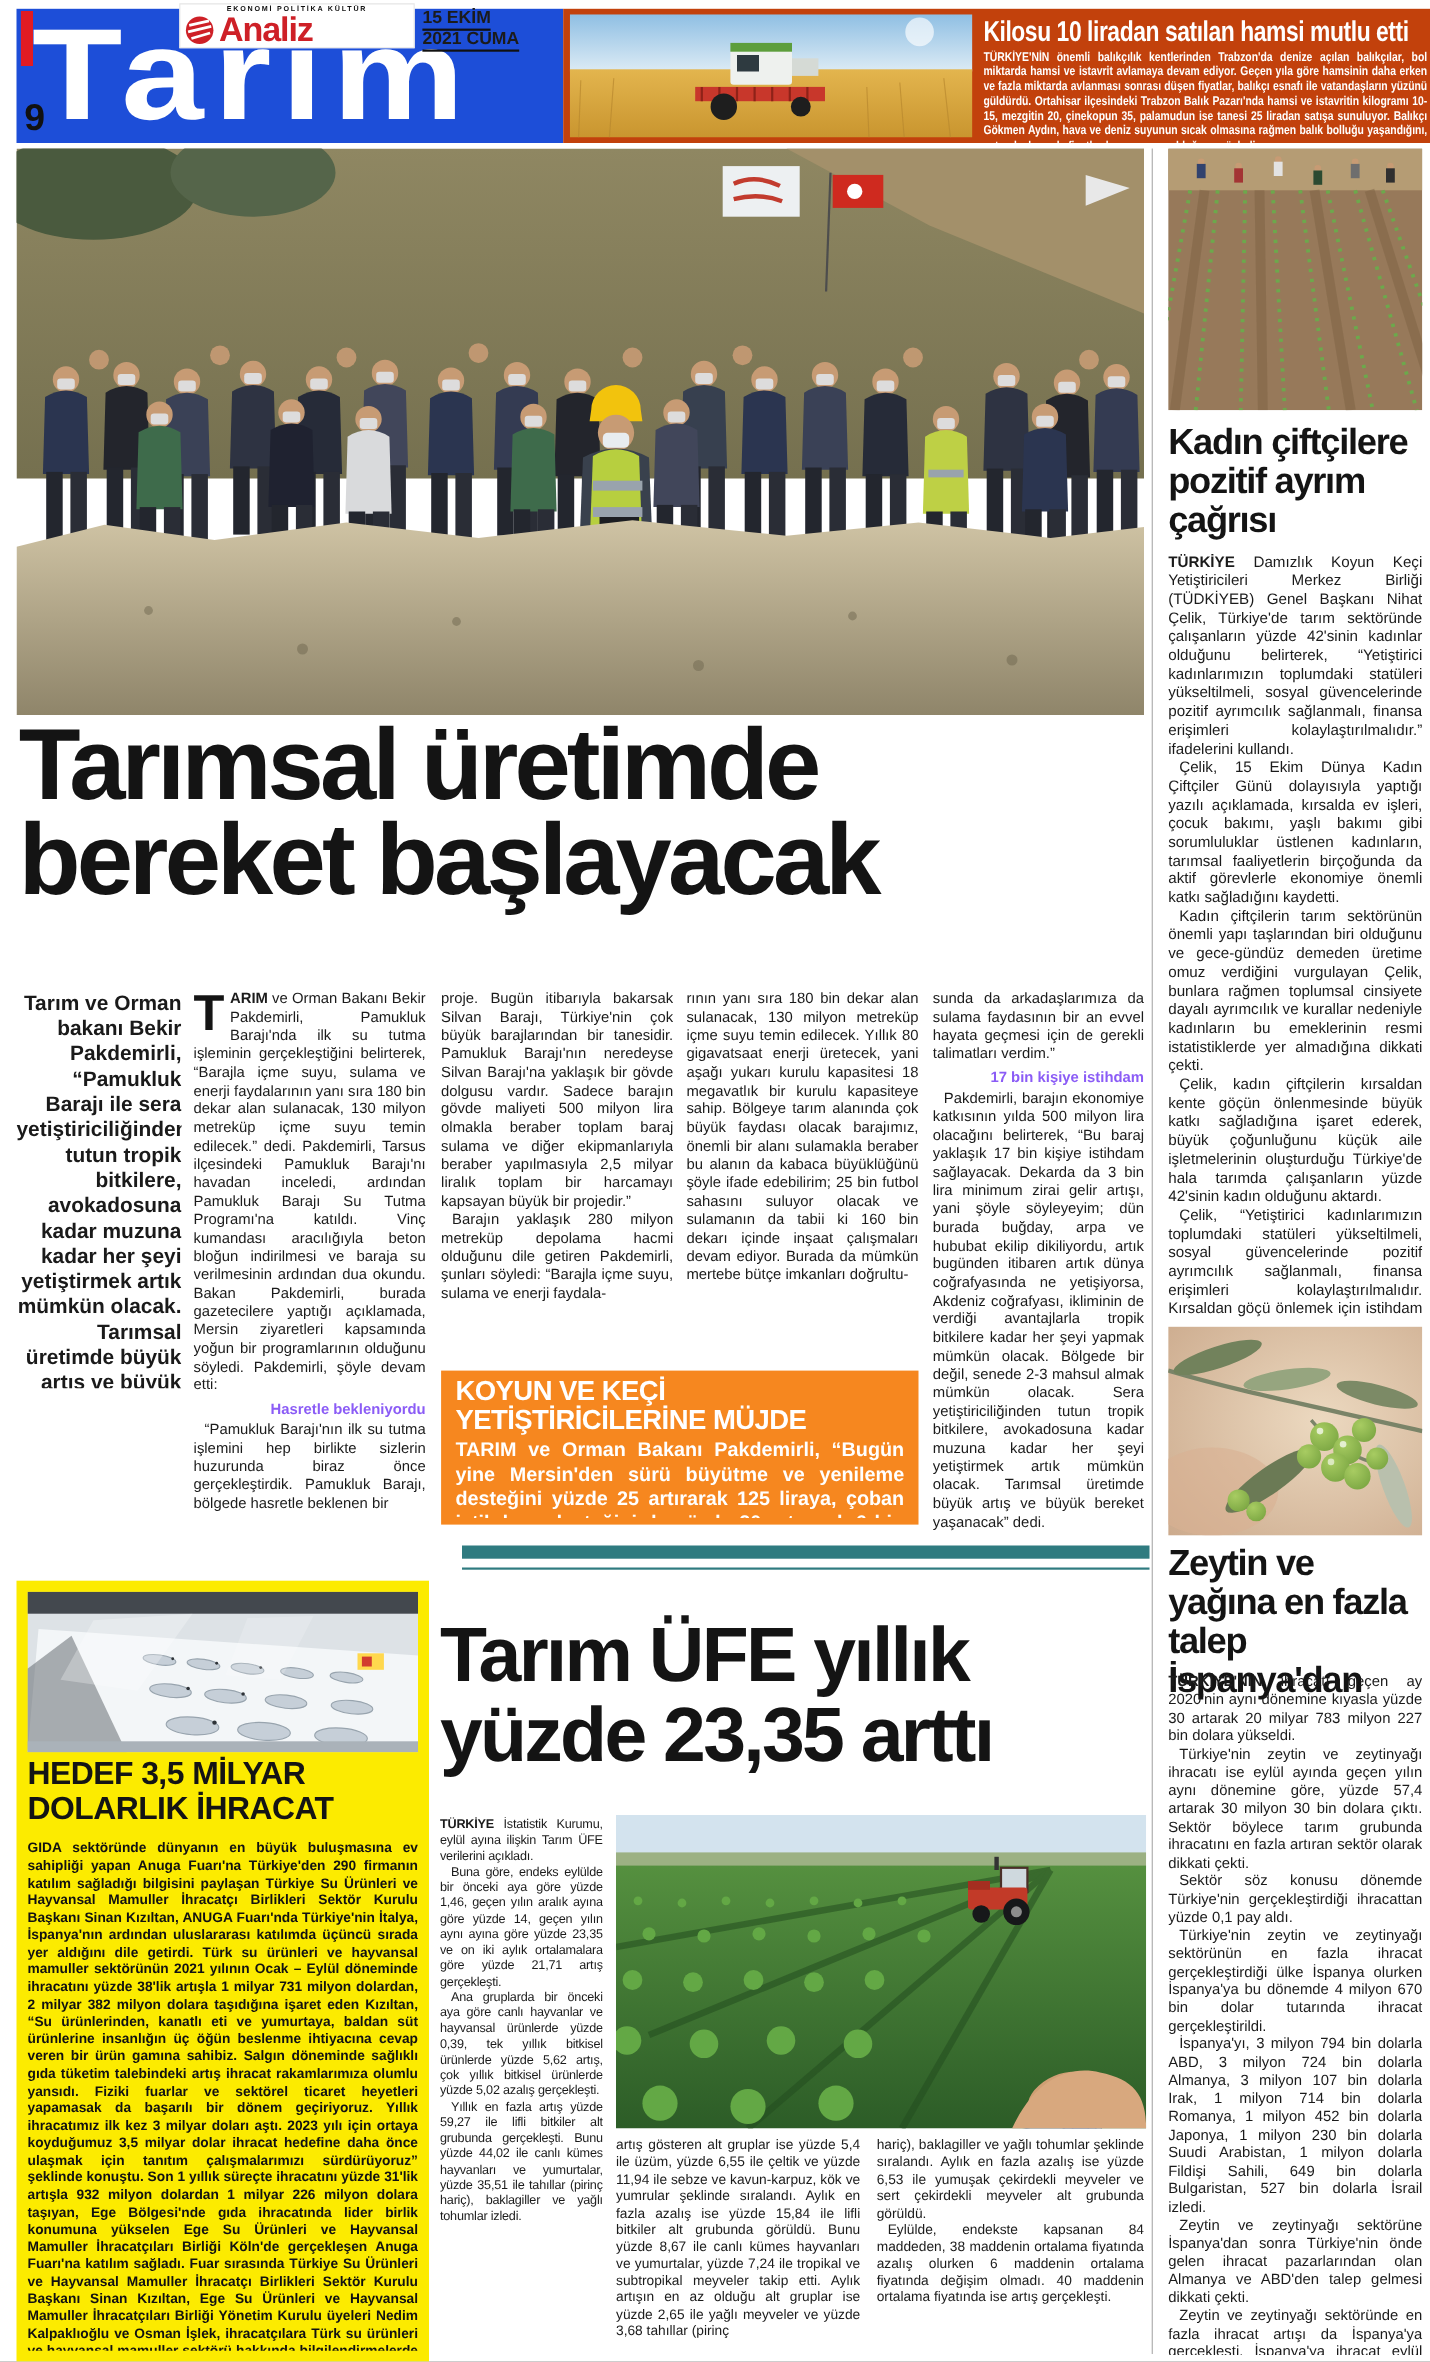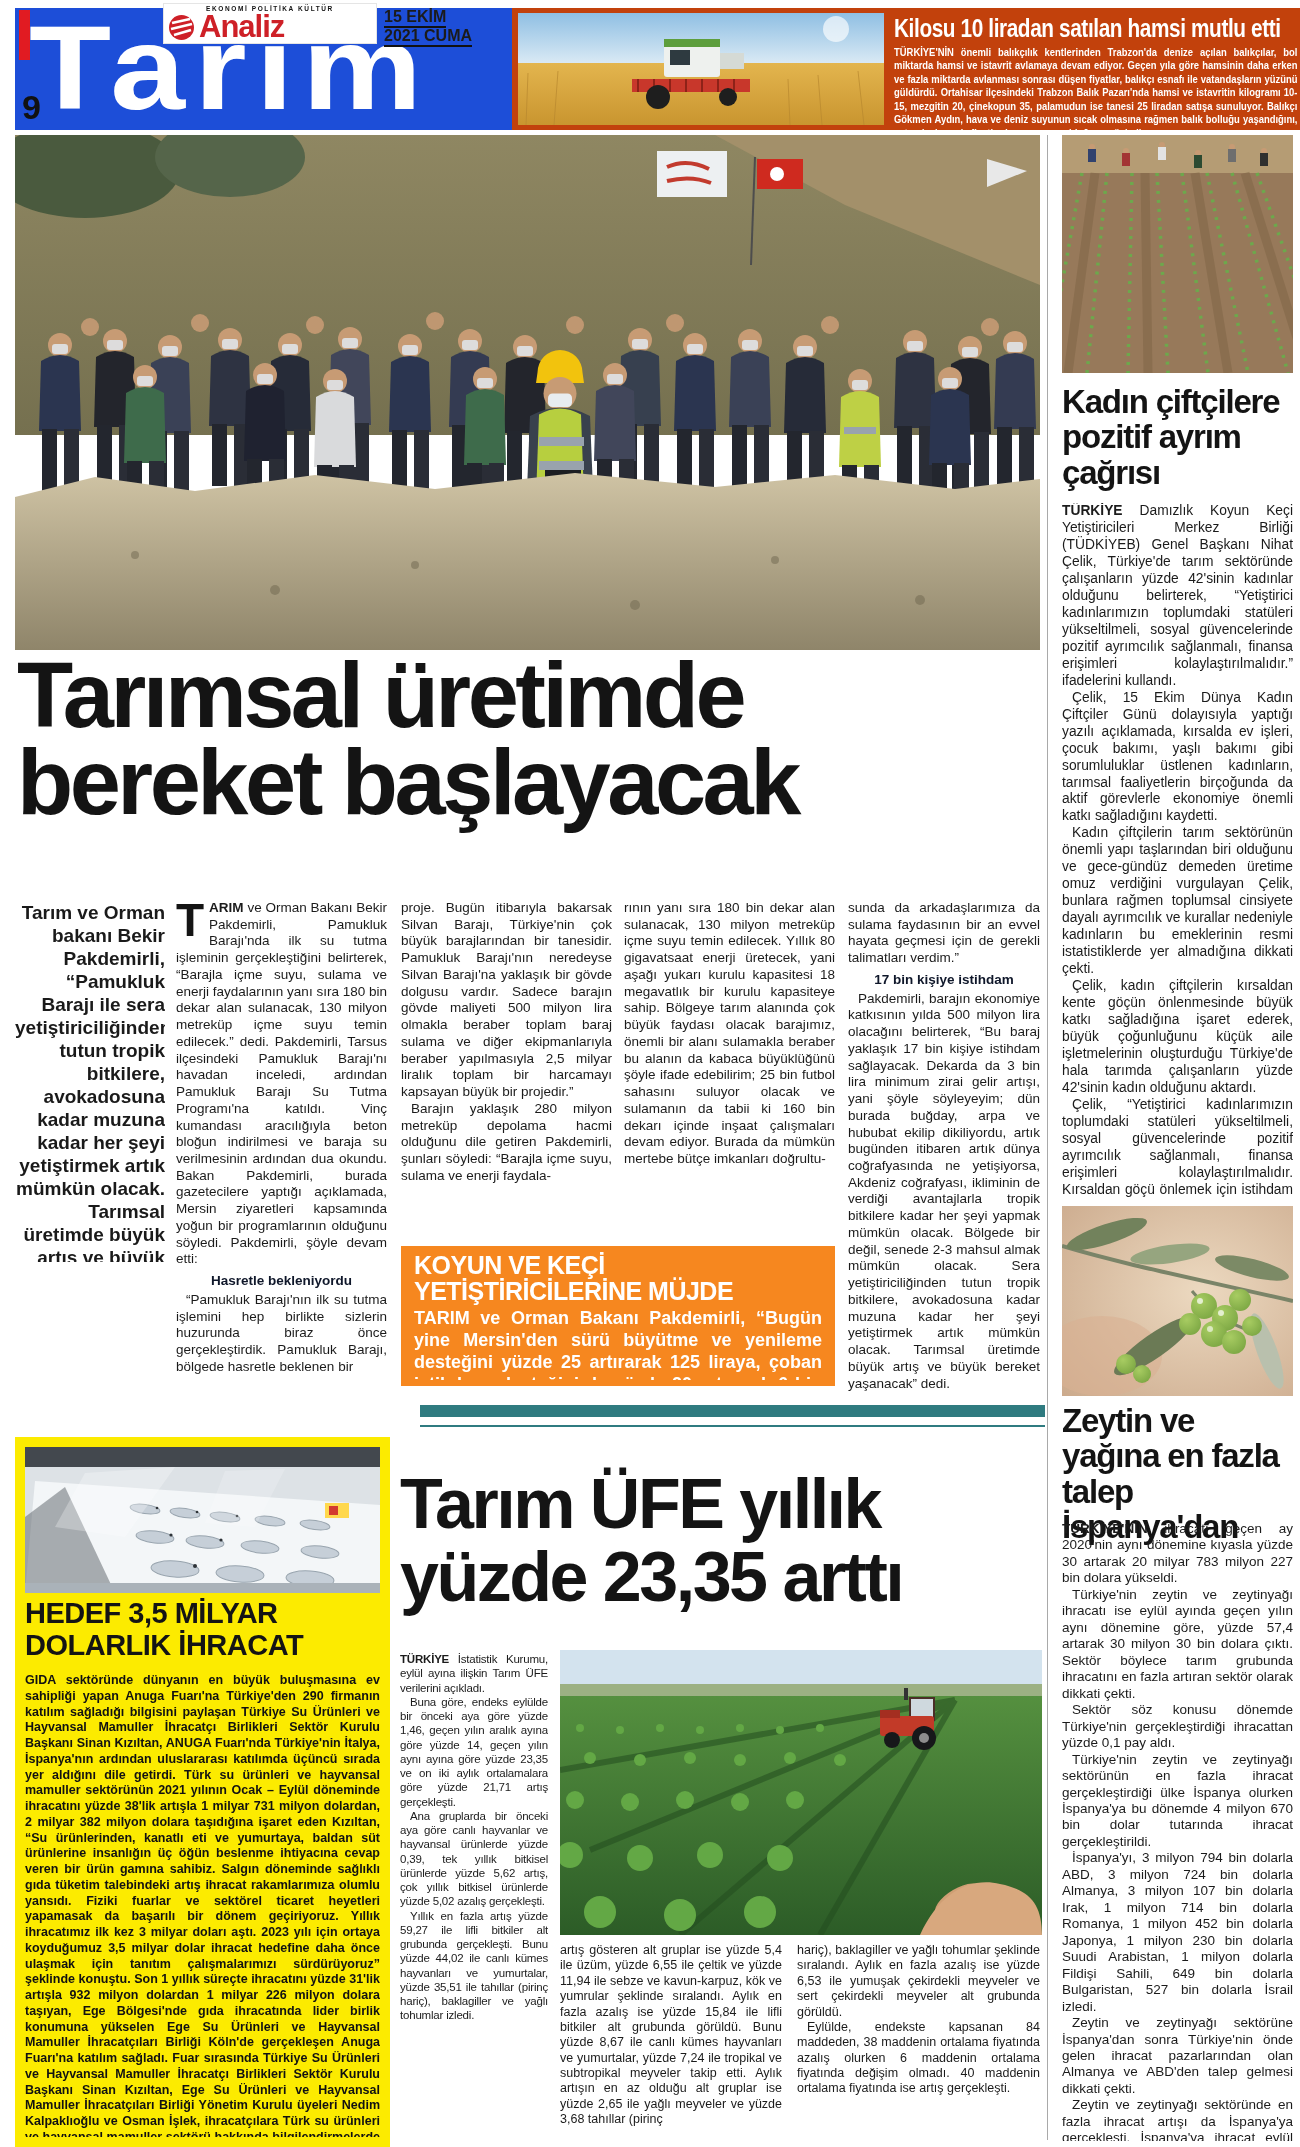--- a/index.html
+++ b/index.html
@@ -4,21 +4,21 @@
 <style>
   html,body{margin:0;padding:0;background:#8a8a8a;}
   #page{position:relative;width:1300px;height:2147px;background:#ffffff;margin:0 auto;
         font-family:"Liberation Sans",sans-serif;overflow:hidden;color:#1b1b1b;}
   .abs{position:absolute;}
   .jt{text-align:justify;}
   .bodytext{overflow:hidden;line-height:1.24;}
   .bodytext p{margin:0;}
   .bodytext p + p{text-indent:10px;}
   .lead{font-weight:bold;}
-  .subhead{color:#0f172a;font-weight:bold;text-indent:0 !important;margin:5px 0 2px !important;text-align:center;}
+  .subhead{color:#8b5cf6;font-weight:bold;text-indent:0 !important;margin:5px 0 2px !important;text-align:right;}
   .dropcap{float:left;font-size:46px;line-height:34px;font-weight:bold;padding:3px 5px 0 0;color:#141414;}
   .hl{font-weight:bold;color:#141414;}
   .whitetxt{color:#ffffff;}
   svg{display:block;}
 </style>
 </head>
 <body>
 
 <div id="page">
 

